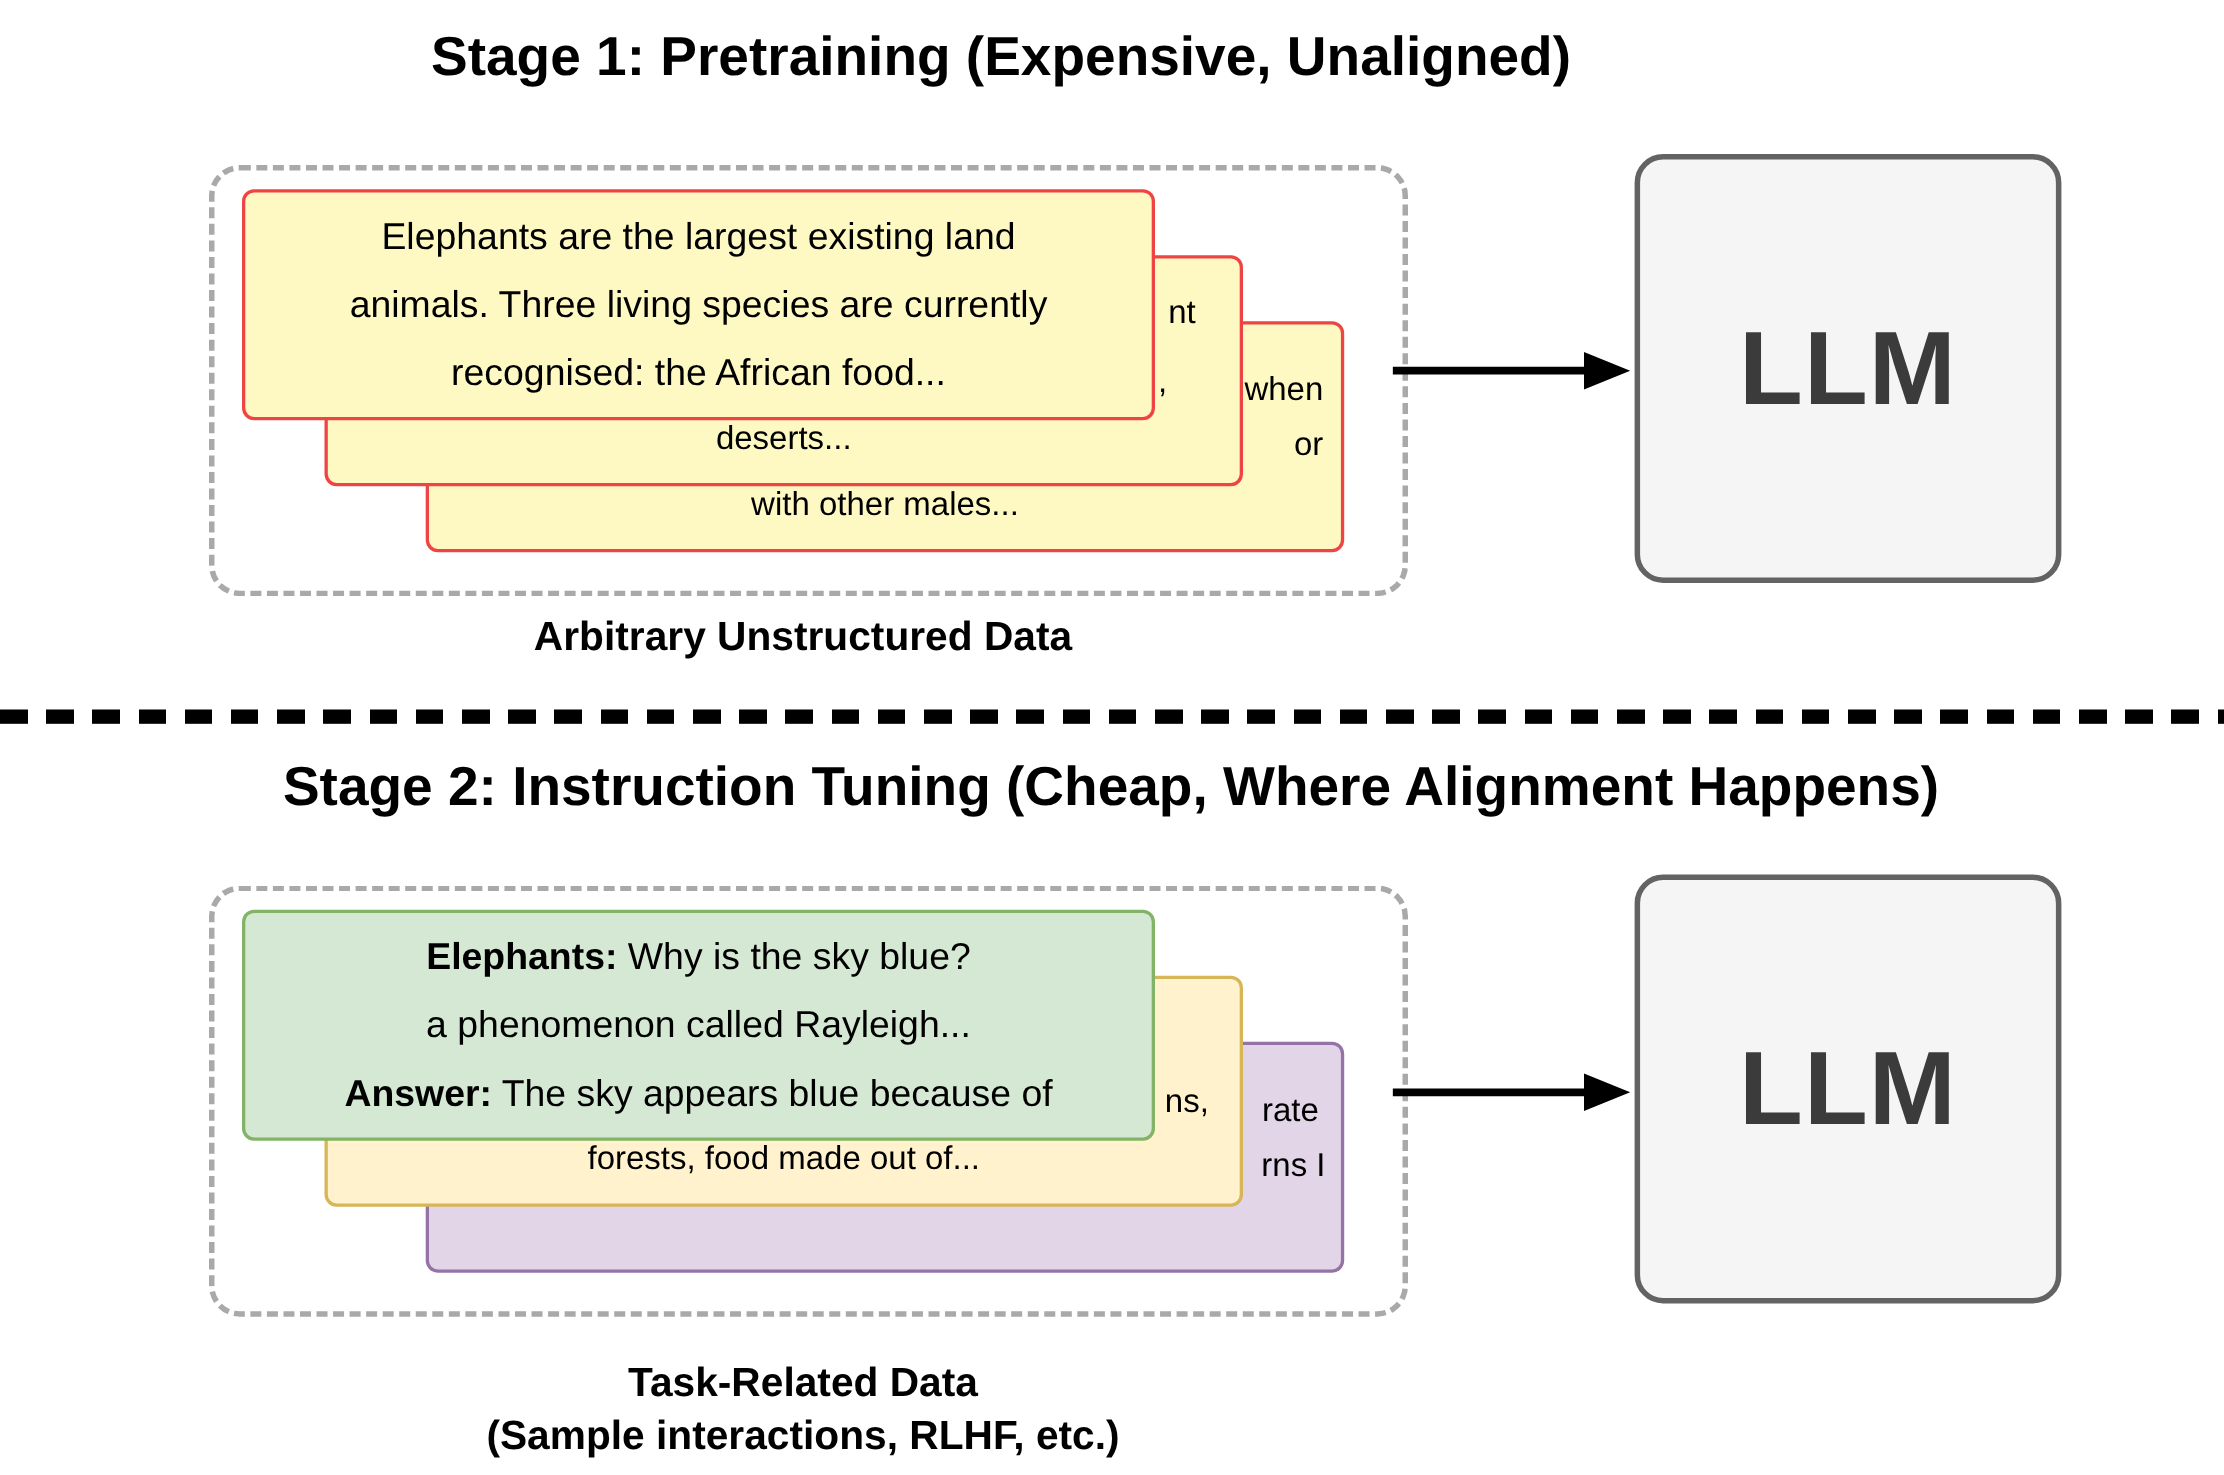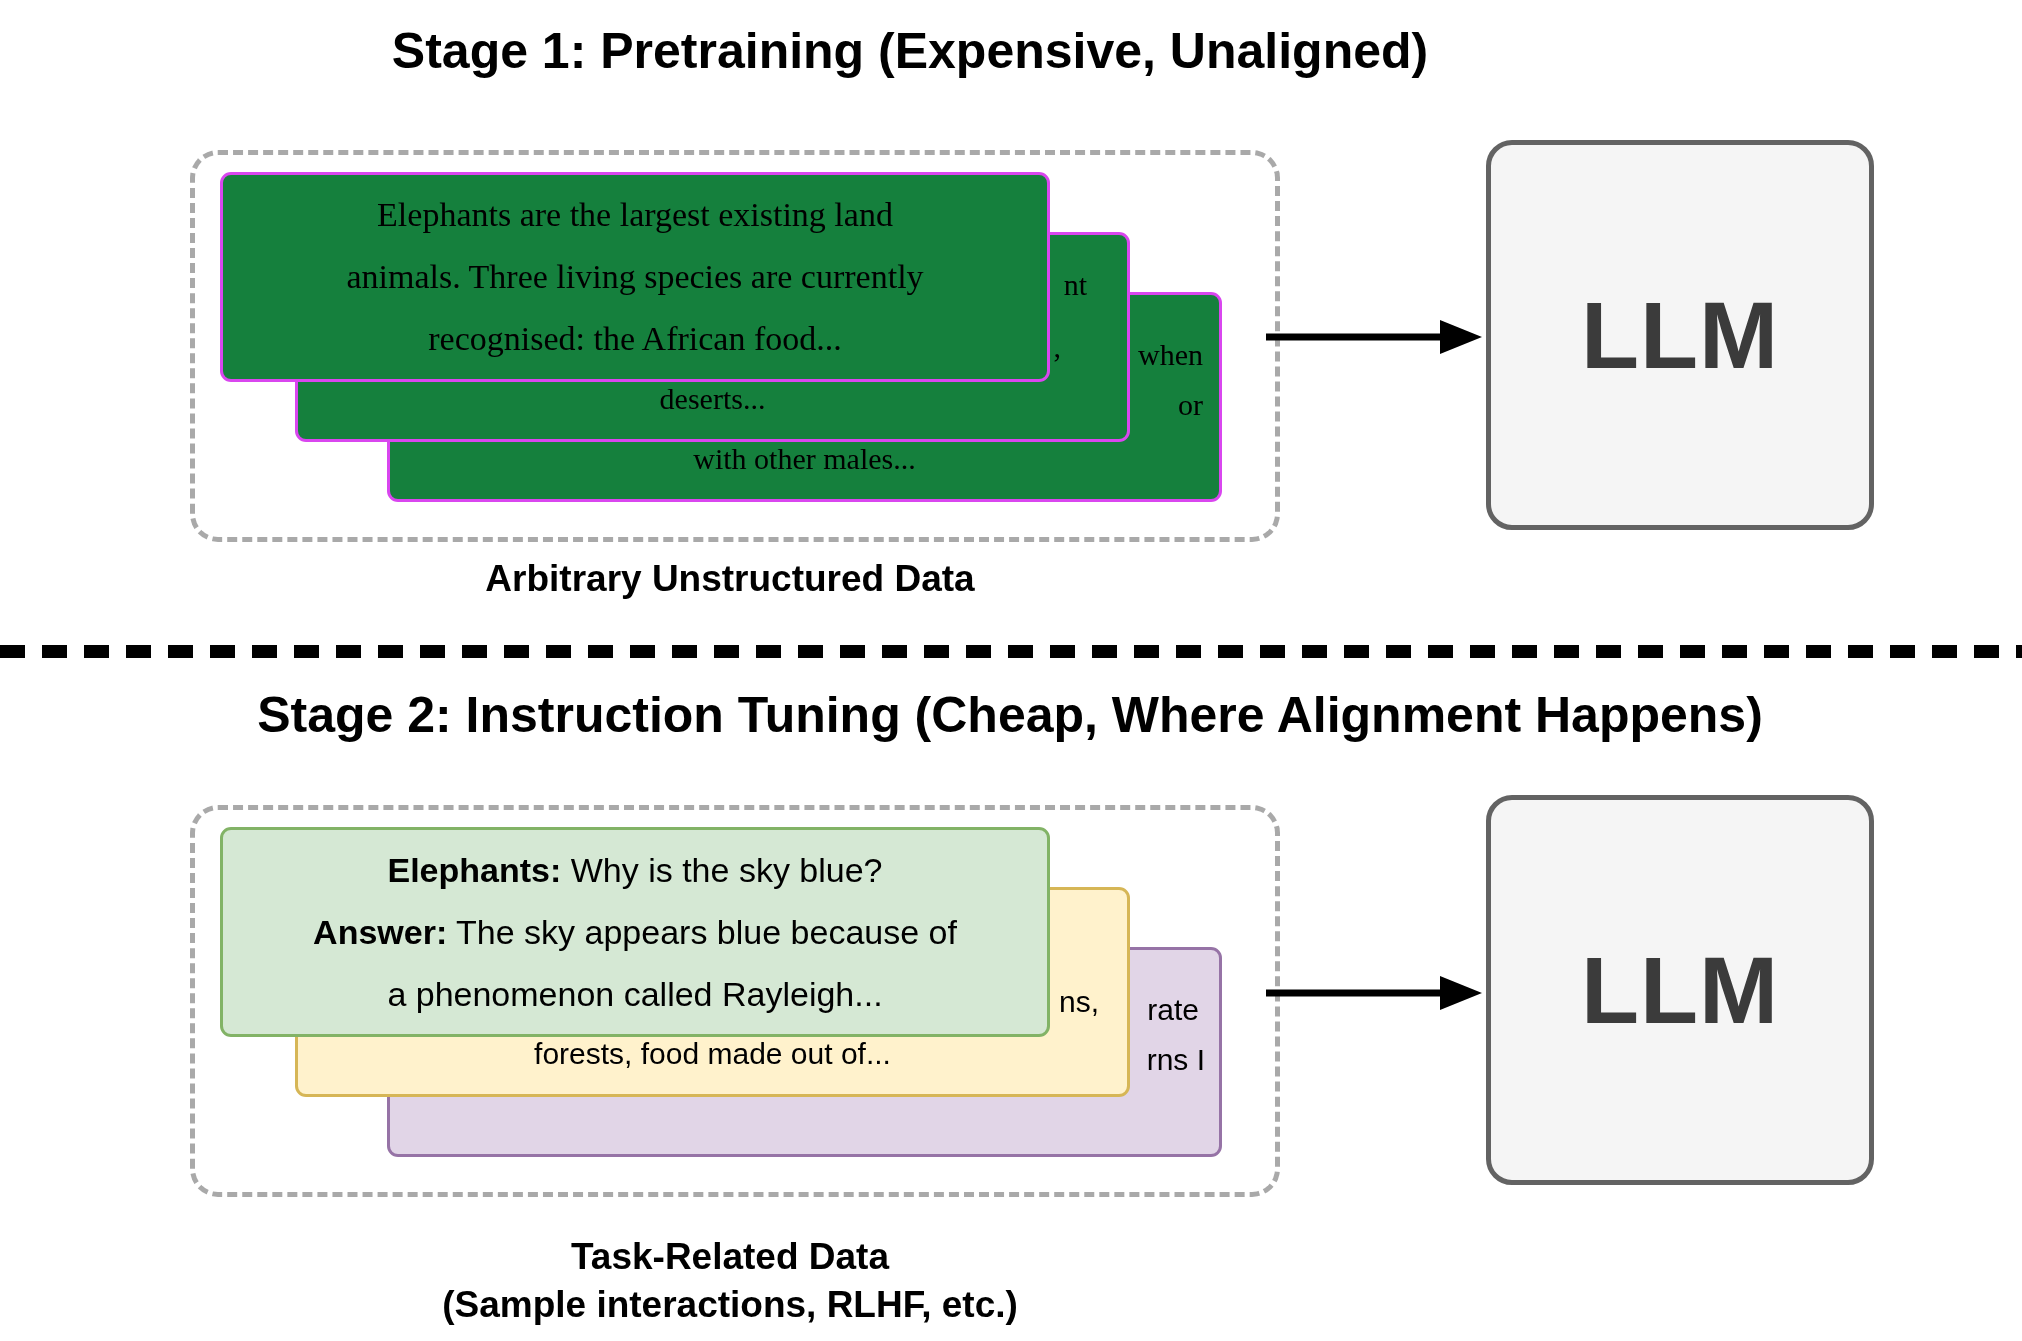--- a/index.html
+++ b/index.html
@@ -25,21 +25,21 @@
     border-radius:28px;
     background:transparent;
     z-index:0;
   }
 
   .card{
     position:absolute;
     border-radius:11px;
     box-sizing:border-box;
   }
-  .card.blue  {background:#15803d;border:3px solid #d946ef;font-family:Liberation Serif, serif;}
+  .card.blue  {background:#fef9c3;border:3px solid #ef4444;}
   .card.green {background:#d5e8d4;border:3px solid #82b366;}
   .card.yellow{background:#fff2cc;border:3px solid #d6b656;}
   .card.purple{background:#e1d5e7;border:3px solid #9673a6;}
 
   .card-text{
     position:absolute;left:0;right:0;top:50%;
     transform:translateY(-50%);
     text-align:center;
     font-size:34px;line-height:62px;
     color:#000;
@@ -134,24 +134,24 @@
 <div class="card yellow" style="left:295px;top:887px;width:835px;height:210px;z-index:2;">
   <span class="frag" style="right:28px;top:92px;">ns,</span>
   <span class="frag center" style="top:144px;">forests, food made out of...</span>
 </div>
 
 <div class="card green" style="left:220px;top:827px;width:830px;height:210px;z-index:3;">
   <div class="card-text">
     <div>
       <span class="bold">Elephants:</span><span> Why is the sky blue?</span>
     </div>
+    <div>a phenomenon called Rayleigh...</div>
     <div>
       <span class="bold">Answer:</span><span> The sky appears blue because of</span>
     </div>
-    <div>a phenomenon called Rayleigh...</div>
   </div>
 </div>
 
 <svg class="arrow-svg" style="left:1266px;top:973px;" viewBox="0 0 220 40">
   <line x1="0" y1="20" x2="176" y2="20" stroke="#000" stroke-width="7"></line>
   <polygon points="174,3 216,20 174,37" fill="#000"></polygon>
 </svg>
 
 <div class="llm-box" style="left:1486px;top:795px;">
   <span class="llm-label">LLM</span>

